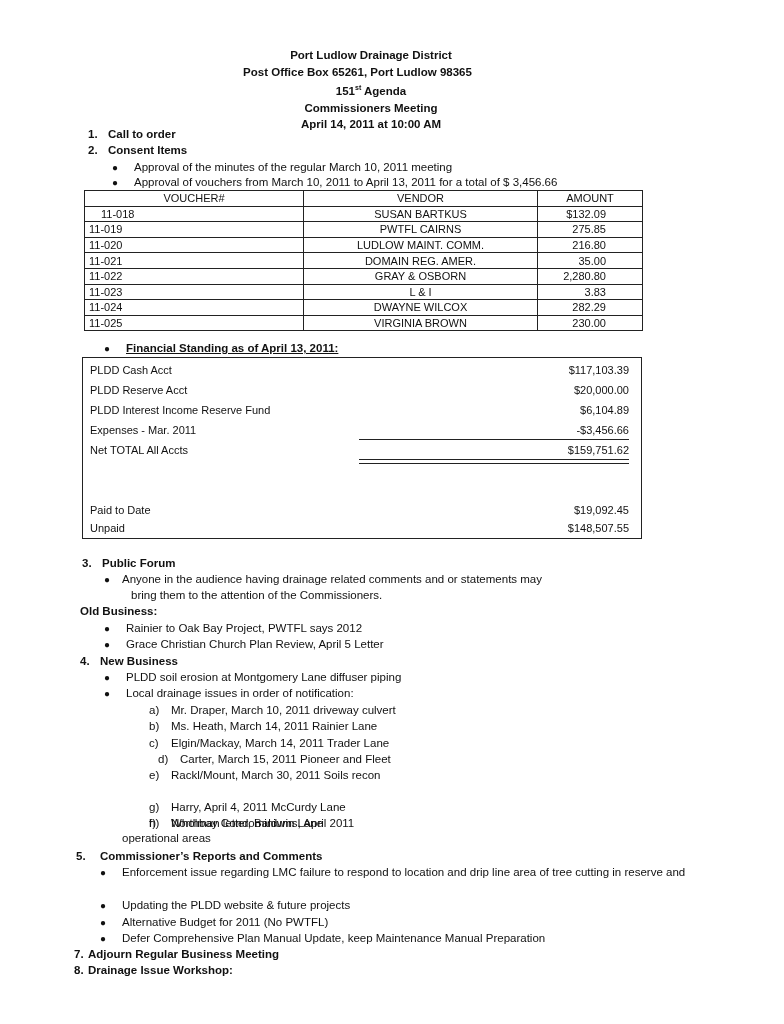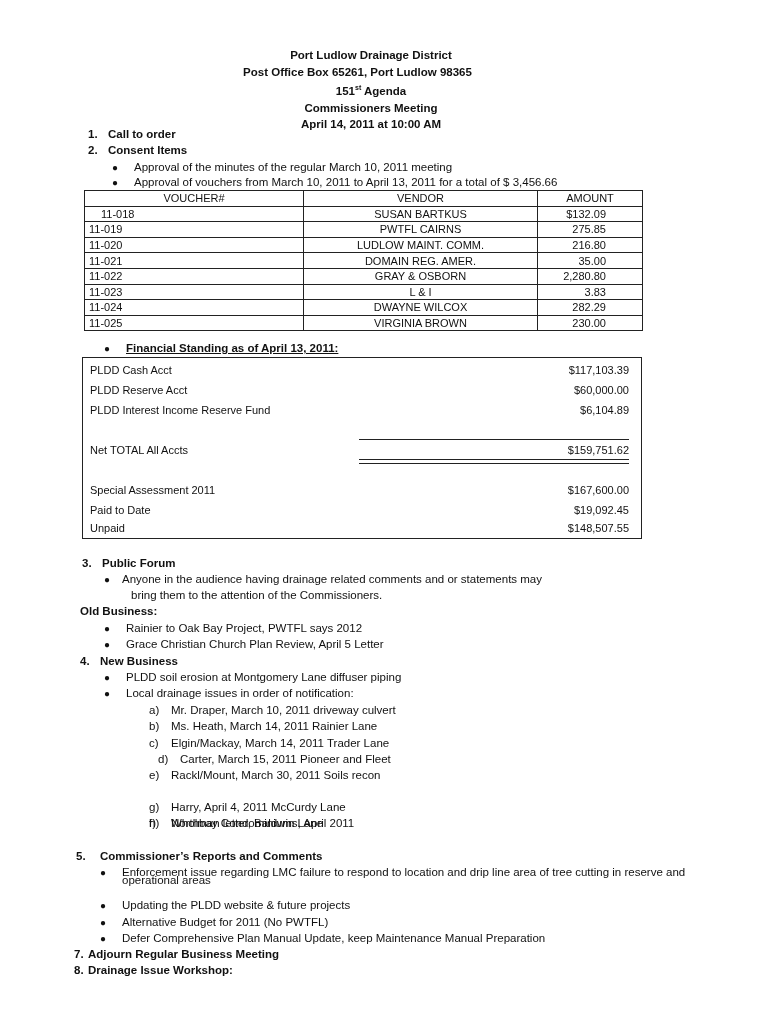--- a/index.html
+++ b/index.html
@@ -125,37 +125,37 @@
   <span class="bullet">●</span><span class="underline">Financial Standing as of April 13, 2011:</span>
 </div>
 
 <div class="finbox">
   <div class="finrow" style="top:6px;">
     <span class="lbl">PLDD Cash Acct</span>
     <span class="val">$117,103.39</span>
   </div>
   <div class="finrow" style="top:26px;">
     <span class="lbl">PLDD Reserve Acct</span>
-    <span class="val">$60,000.00</span>
+    <span class="val">$20,000.00</span>
   </div>
   <div class="finrow" style="top:46px;">
     <span class="lbl">PLDD Interest Income Reserve Fund</span>
     <span class="val">$6,104.89</span>
+  </div>
+  <div class="finrow" style="top:66px;">
+    <span class="lbl">Expenses - Mar. 2011</span>
+    <span class="val">-$3,456.66</span>
   </div>
   <div class="rule1" style="top:81px;"></div>
   <div class="finrow" style="top:86px;">
     <span class="lbl">Net TOTAL All Accts</span>
     <span class="val">$159,751.62</span>
   </div>
   <div class="rule2" style="top:101px;"></div>
 
-  <div class="finrow" style="top:126px;">
-    <span class="lbl">Special Assessment 2011</span>
-    <span class="val">$167,600.00</span>
-  </div>
   <div class="finrow" style="top:146px;">
     <span class="lbl">Paid to Date</span>
     <span class="val">$19,092.45</span>
   </div>
   <div class="finrow" style="top:164px;">
     <span class="lbl">Unpaid</span>
     <span class="val">$148,507.55</span>
   </div>
 </div>
 
@@ -193,21 +193,21 @@
 <div class="abs" style="left:149px; top:785px;margin-top:32px;"><span style="display:inline-block;width:22px">f)</span><span>Northbay Condominiums, April 2011</span></div>
 <div class="abs" style="left:149px; top:801px;"><span style="display:inline-block;width:22px">g)</span><span>Harry, April 4, 2011 McCurdy Lane</span></div>
 <div class="abs" style="left:149px; top:817px;"><span style="display:inline-block;width:22px">h)</span><span>Wholman letter, Baldwin Lane</span></div>
 
 <div class="abs bold" style="left:76px; top:850px;">
   <span class="num" style="width:24px">5.</span><span>Commissioner’s Reports and Comments</span>
 </div>
 <div class="abs" style="left:100px; top:866px;">
   <span class="bullet">●</span><span>Enforcement issue regarding LMC failure to respond to location and drip line area of tree cutting in reserve and</span>
 </div>
-<div class="abs" style="left:122px; top:874px;">operational areas</div>
+<div class="abs" style="left:122px; top:832px;">operational areas</div>
 <div class="abs" style="left:100px; top:899px;">
   <span class="bullet">●</span><span>Updating the PLDD website &amp; future projects</span>
 </div>
 <div class="abs" style="left:100px; top:916px;">
   <span class="bullet">●</span><span>Alternative Budget for 2011 (No PWTFL)</span>
 </div>
 <div class="abs" style="left:100px; top:932px;">
   <span class="bullet">●</span><span>Defer Comprehensive Plan Manual Update, keep Maintenance Manual Preparation</span>
 </div>
 

